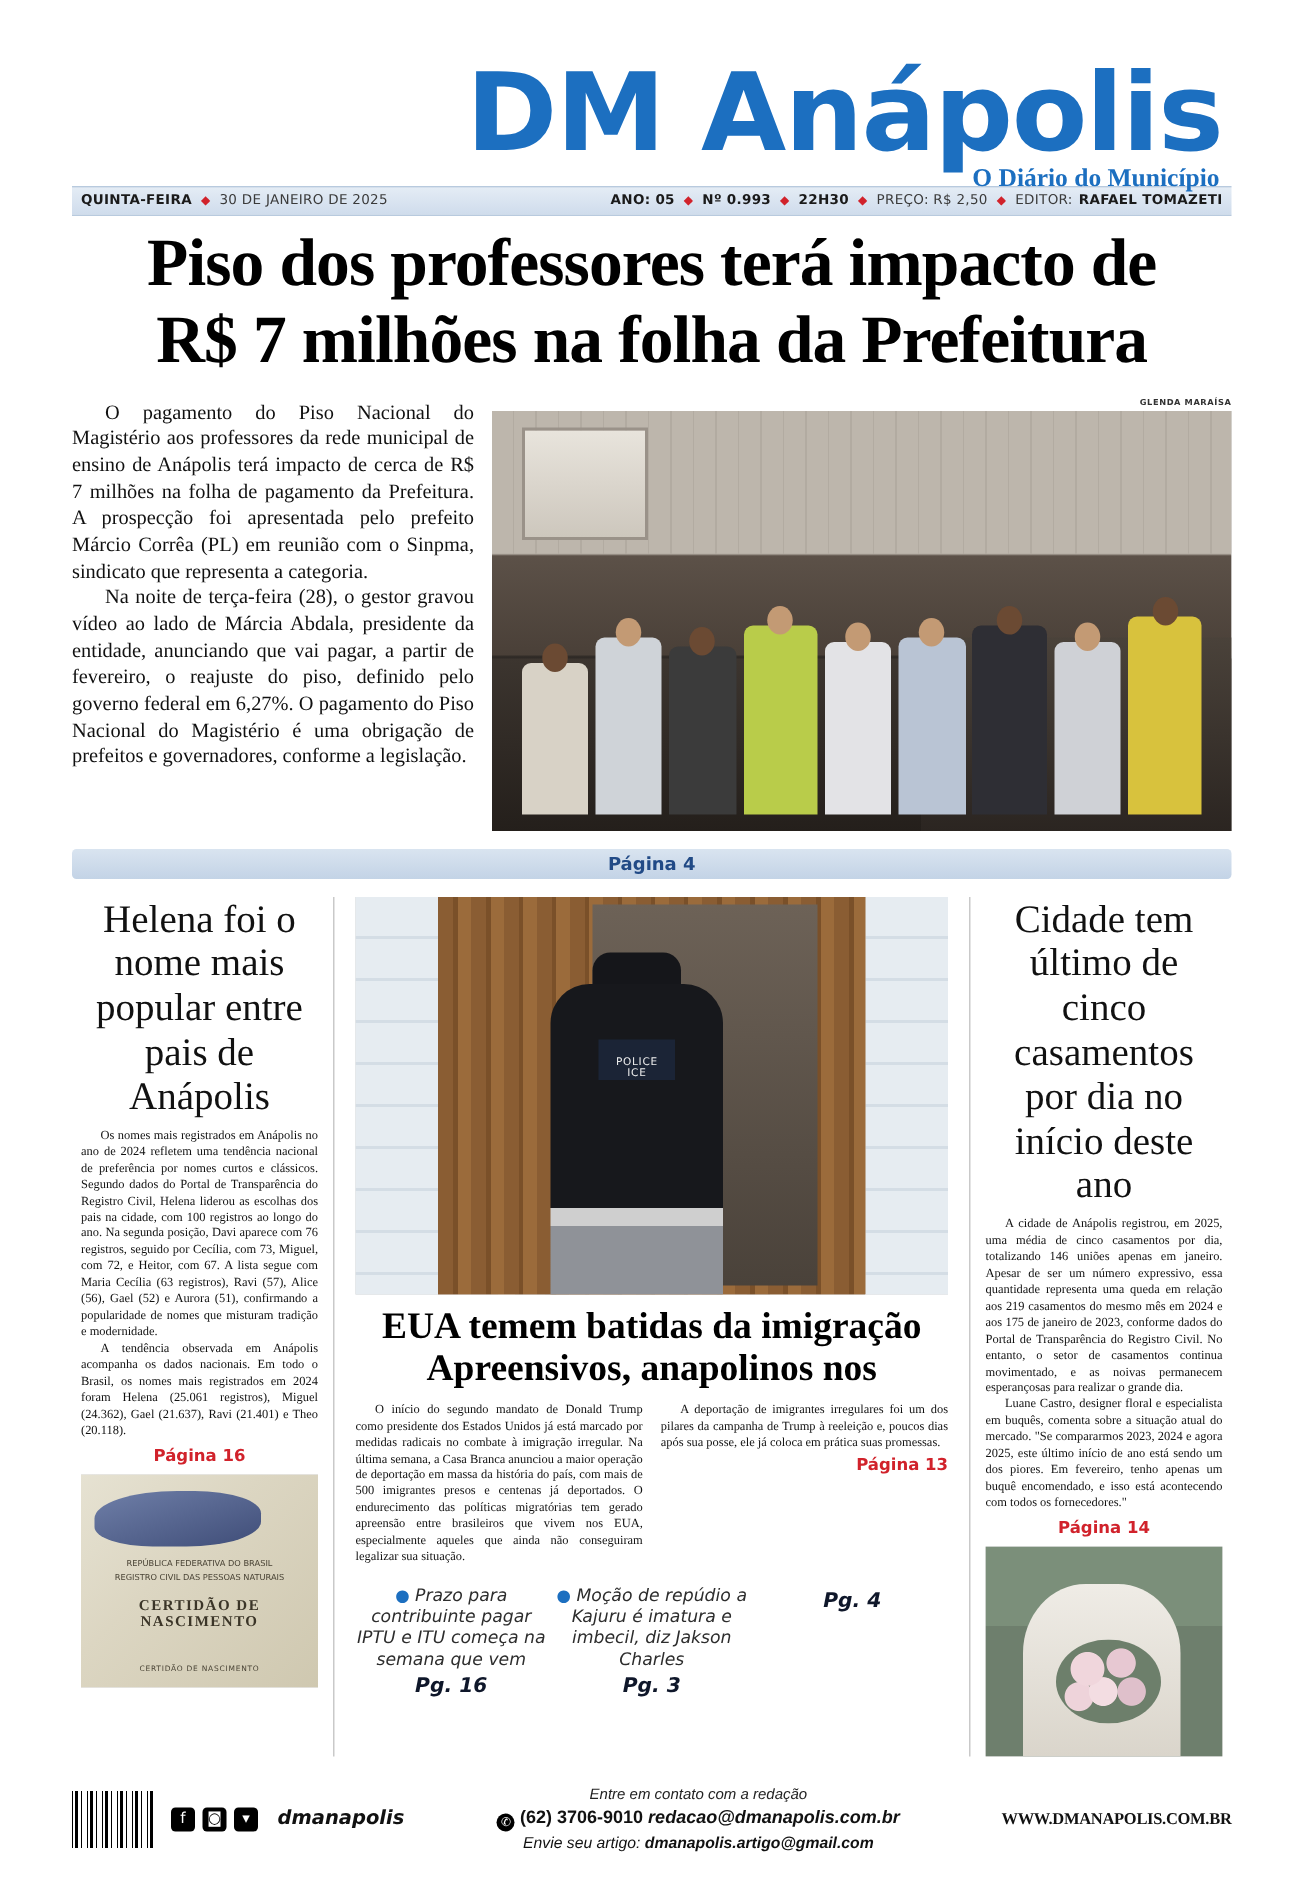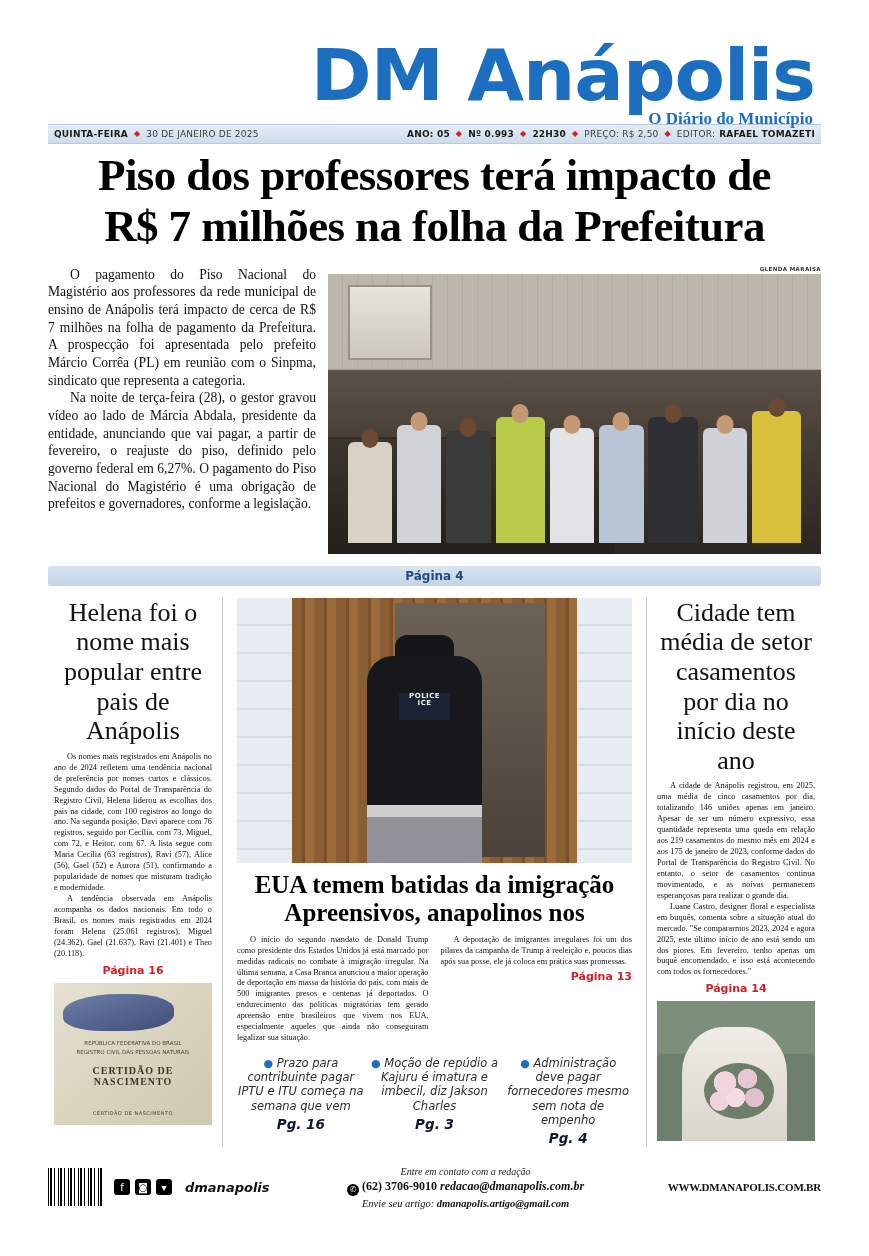--- a/index.html
+++ b/index.html
@@ -202,22 +202,22 @@
      background: repeating-linear-gradient(to bottom,#e6ecf1 0 26px,#d4dde5 26px 28px); }
   .ph-siding-r { position: absolute; right: 0; top: 0; width: 14%; height: 100%;
      background: repeating-linear-gradient(to bottom,#e6ecf1 0 26px,#d4dde5 26px 28px); }
   .ph-agent { position: absolute; left: 33%; width: 29%; top: 22%; bottom: 0;
      background: linear-gradient(to bottom,#17181c 0 72%, #cfcfcf 72% 78%, #8f9298 78% 100%);
      border-radius: 26px 26px 0 0; }
   .ph-cap { position: absolute; left: 40%; width: 15%; top: 14%; height: 11%;
      background: #15161a; border-radius: 12px 12px 3px 3px; }
   .ph-patch { position: absolute; left: 41%; width: 13%; top: 36%; height: 10%;
      background: #1b2436; display: flex; flex-direction: column; align-items: center;
-     justify-content: flex-start; color: #eee; font-family: "DejaVu Sans", sans-serif;
-     font-size: 7px; font-weight: bold; line-height: 1.05; letter-spacing: .5px; }
+     justify-content: flex-end; color: #eee; font-family: "DejaVu Sans", sans-serif;
+     font-size: 7px; font-weight: normal; line-height: 1.05; letter-spacing: .5px; }
   .center-headline {
     text-align: center;
     font-family: "Liberation Serif", serif;
     font-weight: bold;
     font-size: 25px;
     line-height: 1.12;
     margin-top: 8px;
     color: #000;
   }
   .center-body {
@@ -296,21 +296,21 @@
   .social { display: flex; gap: 5px; margin-left: 10px; align-items: center; }
   .sq {
     width: 16px; height: 16px; background: #000; border-radius: 3px;
     color: #fff; font-family: "DejaVu Sans", sans-serif; font-size: 10px;
     display: flex; align-items: center; justify-content: center;
   }
   .handle {
     font-family: "DejaVu Sans", sans-serif; font-weight: bold; font-style: italic;
     font-size: 13px; margin-left: 8px;
   }
-  .contact { flex: 1; text-align: center; font-family: Liberation Serif, serif; }
+  .contact { flex: 1; text-align: center; font-family: Liberation Sans, sans-serif; }
   .contact .c1 { font-size: 10px; font-style: italic; color: #222; }
   .contact .c2 { font-size: 12px; margin-top: 2px; }
   .contact .c2 b { font-weight: bold; }
   .contact .c2 i { font-style: italic; font-weight: bold; }
   .contact .c3 { font-size: 10.5px; font-style: italic; margin-top: 2px; }
   .contact .c3 b { font-weight: bold; }
   .weburl {
     font-family: "Liberation Serif", serif;
     font-weight: bold; font-size: 11px; letter-spacing: -0.2px;
     white-space: nowrap; margin-left: 6px;
@@ -450,30 +450,29 @@
       <div class="teasers">
         <div class="teaser">
           <div class="t-text"><span class="bullet">●</span> <span>Prazo para contribuinte pagar IPTU e ITU começa na semana que vem</span></div>
           <div class="t-pg">Pg. 16</div>
         </div>
         <div class="teaser">
           <div class="t-text"><span class="bullet">●</span> <span>Moção de repúdio a Kajuru é imatura e imbecil, diz Jakson Charles</span></div>
           <div class="t-pg">Pg. 3</div>
         </div>
         <div class="teaser">
-          <div class="t-text"><span class="bullet">●</span> <span>Administração deve pagar fornecedores mesmo sem nota de empenho</span></div>
           <div class="t-pg">Pg. 4</div>
         </div>
       </div>
     </div>
 
     <div class="vrule"></div>
 
     <div class="col-side">
-      <div class="side-headline">Cidade tem média de setor casamentos por dia no início deste ano</div>
+      <div class="side-headline">Cidade tem último de cinco casamentos por dia no início deste ano</div>
       <div class="side-body">
         <p>A cidade de Anápolis registrou, em 2025, uma média de cinco casamentos por dia, totalizando 146 uniões apenas em janeiro. Apesar de ser um número expressivo, essa quantidade representa uma queda em relação aos 219 casamentos do mesmo mês em 2024 e aos 175 de janeiro de 2023, conforme dados do Portal de Transparência do Registro Civil. No entanto, o setor de casamentos continua movimentado, e as noivas permanecem esperançosas para realizar o grande dia.</p>
         <p>Luane Castro, designer floral e especialista em buquês, comenta sobre a situação atual do mercado. "Se compararmos 2023, 2024 e agora 2025, este último início de ano está sendo um dos piores. Em fevereiro, tenho apenas um buquê encomendado, e isso está acontecendo com todos os fornecedores."</p>
       </div>
       <div class="pagref">Página 14</div>
       <div class="photo photo-side-r">
         <div class="ph-bride"></div>
         <div class="ph-dress"></div>
         <div class="ph-bouquet"></div>
       </div>

